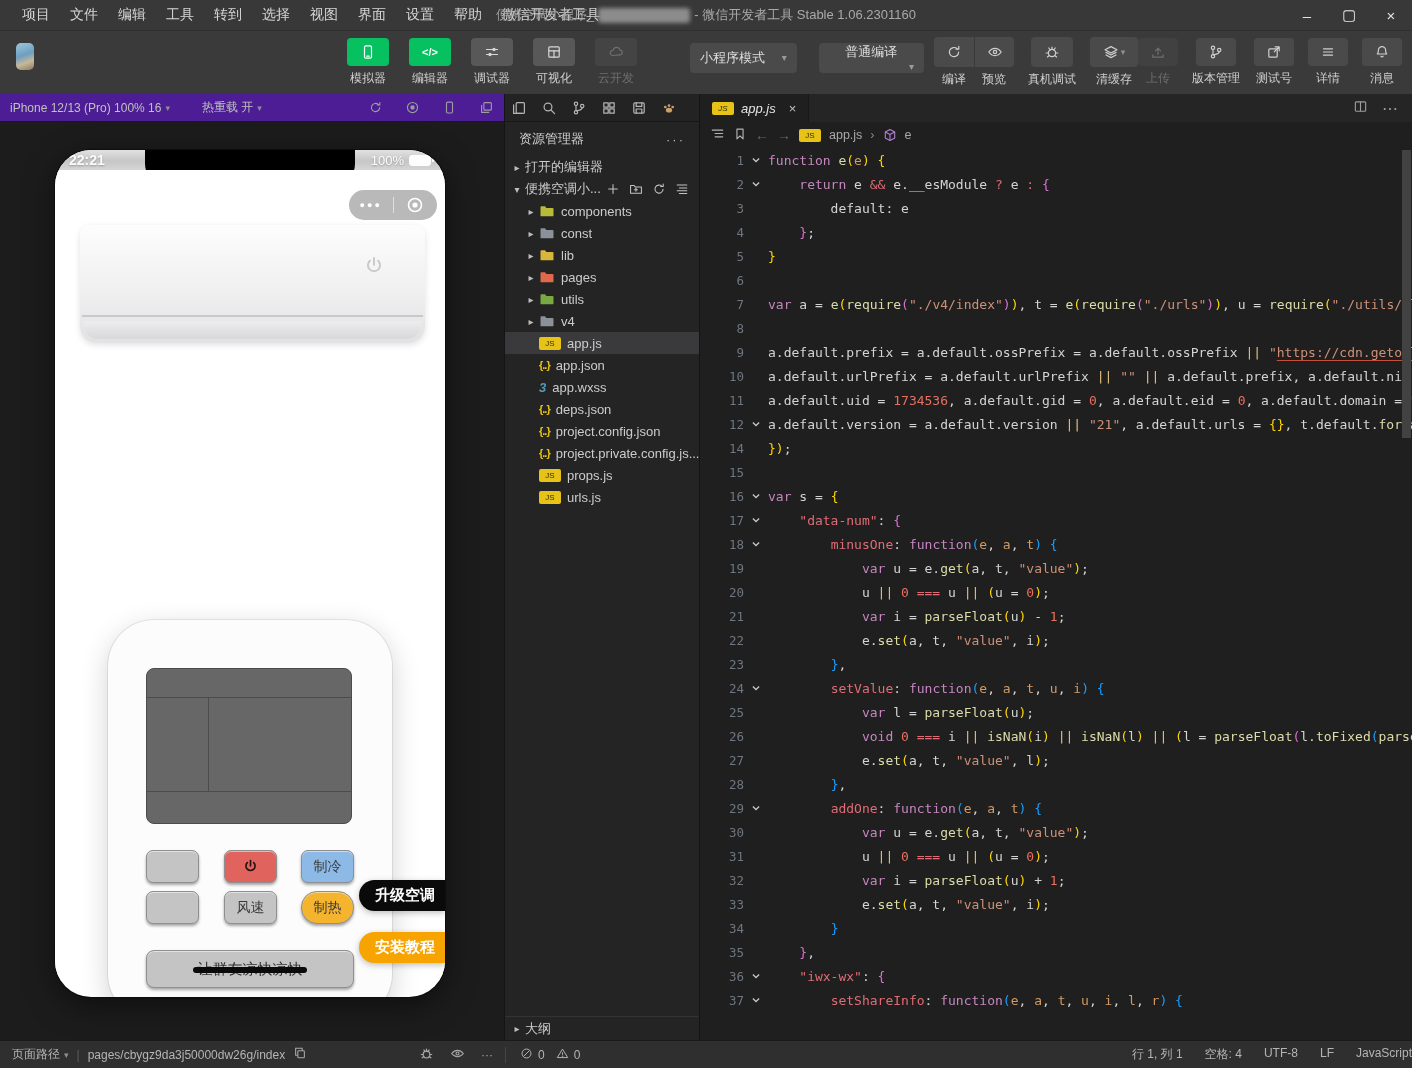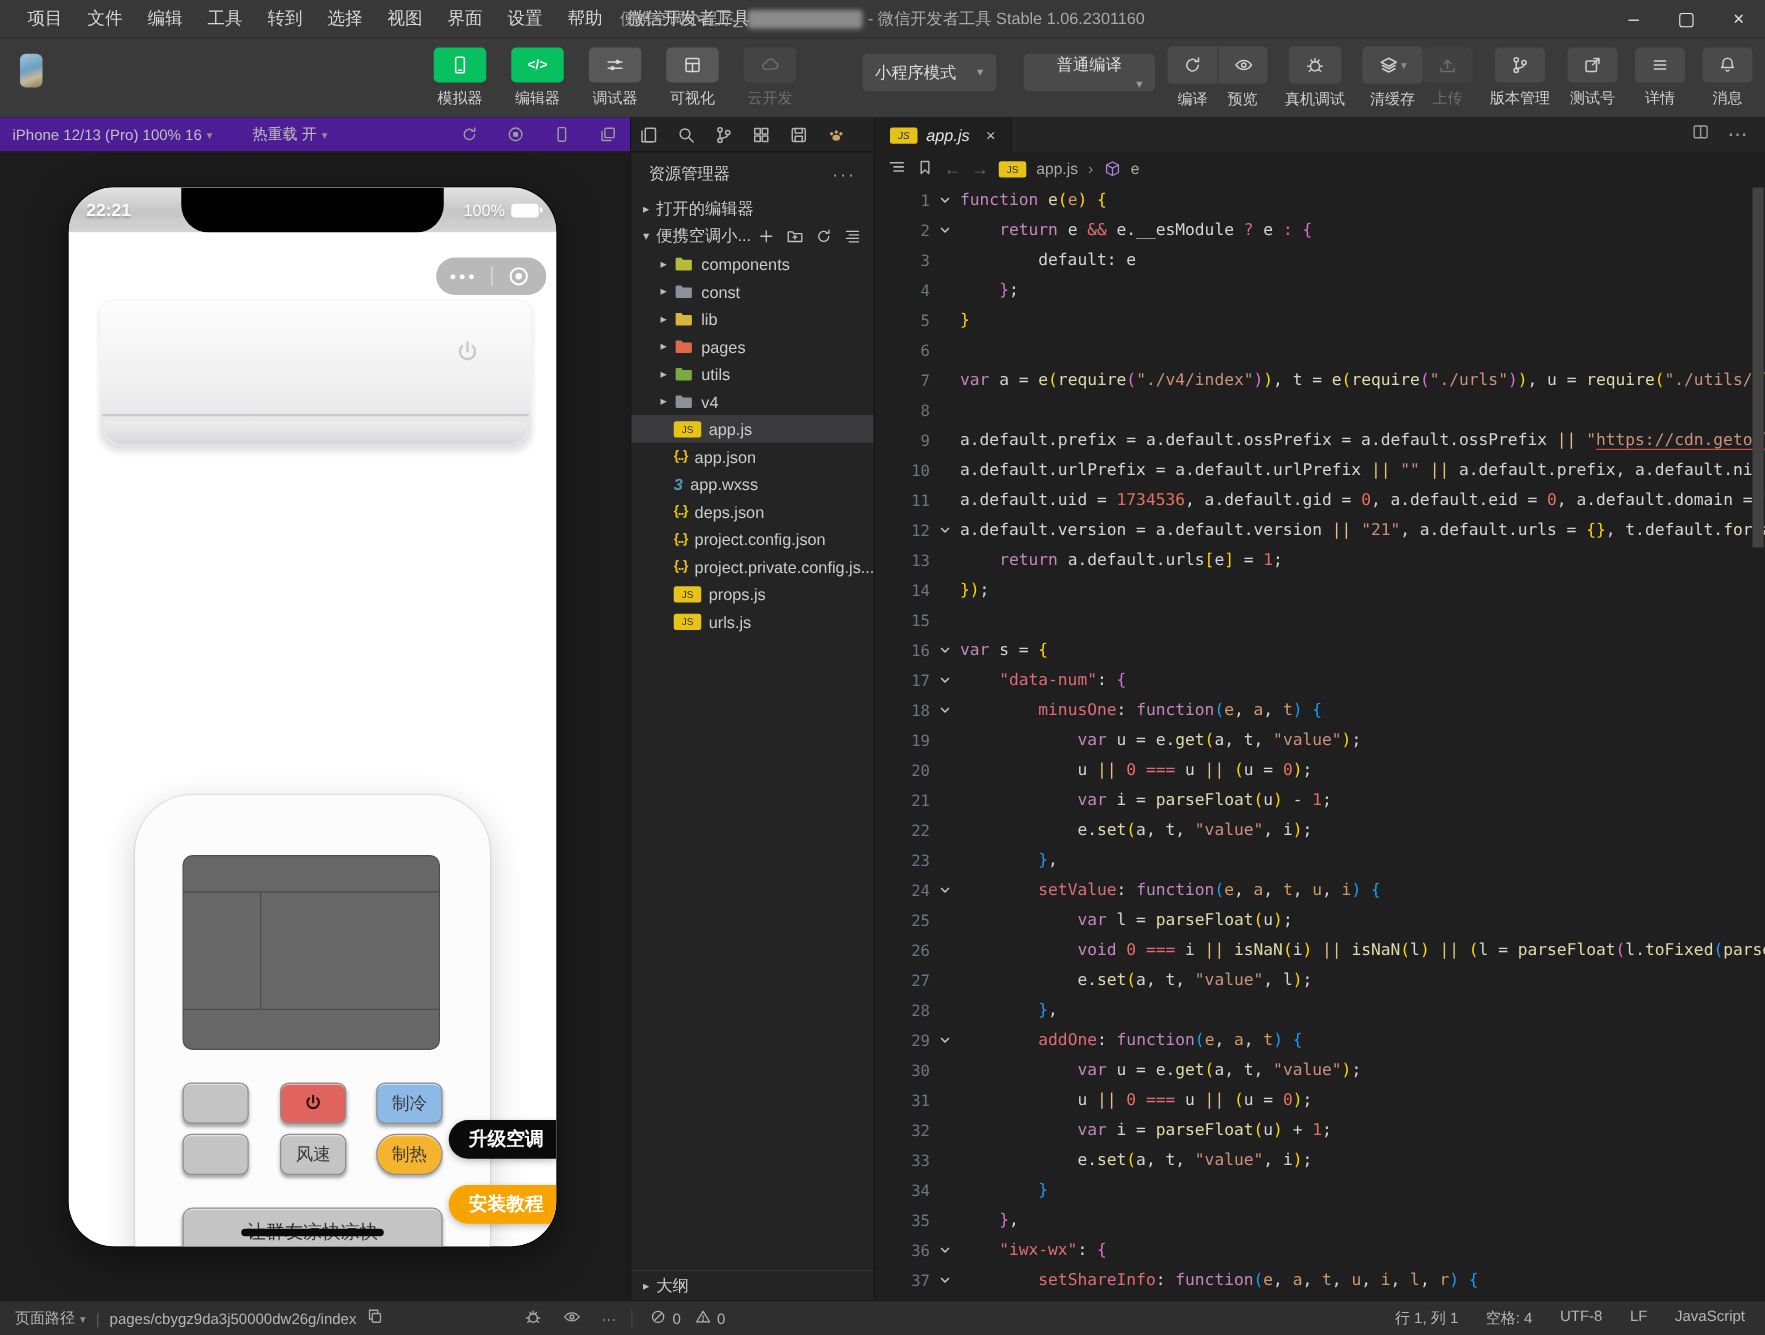--- a/index.html
+++ b/index.html
@@ -69,21 +69,21 @@
   .simbar .caret { font-size:9px; color:#8f8f8f; }
   .simbar .dev { display:flex; align-items:center; gap:4px; }
   .simbar .hot { display:flex; align-items:center; gap:4px; margin-left:26px; }
   .simbar .spacer { flex:1; }
   .simbar .ico-btn { color:#9d9d9d; margin-left:22px; display:flex; }
 
   
   .canvas { flex:1; background:#1c1c1c; position:relative; overflow:hidden; }
   .phone { position:absolute; left:55px; top:28px; width:390px; height:847px; background:#fff;
     border-radius:36px; overflow:hidden; box-shadow:0 0 0 1px #0d0d0d, 0 8px 30px rgba(0,0,0,.5); }
-  .pstatus { height:36px; background:linear-gradient(180deg,#e2e2e2 0%,#c6c6c6 55%,#d5d5d5 100%);
+  .pstatus { height:20px; background:linear-gradient(180deg,#e2e2e2 0%,#c6c6c6 55%,#d5d5d5 100%);
     position:relative; display:flex; align-items:center; justify-content:space-between; padding:0 14px; }
   .ptime { color:#fafafa; font-size:14px; font-weight:bold; text-shadow:0 1px 2px rgba(0,0,0,.25); }
   .pbat { display:flex; align-items:center; gap:5px; color:#fdfdfd; font-size:13px;
     text-shadow:0 1px 2px rgba(0,0,0,.25); }
   .bat-shell { width:22px; height:11px; border:1.5px solid #fdfdfd; border-radius:3px; position:relative;
     background:#fdfdfd; }
   .bat-shell:after { content:""; position:absolute; right:-4px; top:2.5px; width:2px; height:4px;
     background:#fdfdfd; border-radius:0 1px 1px 0; }
   .notch { position:absolute; left:50%; transform:translateX(-50%); top:0; width:210px; height:36px;
     background:#000; border-radius:0 0 22px 22px; }
@@ -174,21 +174,21 @@
     border-radius:0; }
 
   
   .statusbar { height:28px; background:#2f2f2f; border-top:1px solid #1a1a1a; display:flex;
     align-items:center; color:#b5b5b5; font-size:12px; flex:0 0 28px; }
   .sb-left { width:505px; display:flex; align-items:center; padding:0 12px; gap:8px; flex:0 0 505px; }
   .sb-left .vbar { color:#5d5d5d; }
   .sb-left .right-icons { margin-left:auto; display:flex; gap:16px; align-items:center; color:#a8a8a8; }
   .sb-mid { width:195px; flex:0 0 195px; border-left:1px solid #454545; display:flex; align-items:center;
     gap:5px; padding-left:14px; }
-  .sb-right { flex:1; display:flex; justify-content:flex-end; gap:22px; padding-right:16px; }
+  .sb-right { flex:1; display:flex; justify-content:flex-end; gap:22px; }
   .ico { display:block; }
   .caret-sm { font-size:9px; color:#8f8f8f; }
 </style>
 </head>
 <body>
 
 <div class="app">
 
   <div class="titlebar">
     <div class="menubar">
@@ -716,21 +716,20 @@
           <div class="code-line"><span class="ln">5</span><span class="fold"></span><span class="ctext"><span class="tk-y">}</span></span></div>
           <div class="code-line"><span class="ln">6</span><span class="fold"></span><span class="ctext"></span></div>
           <div class="code-line"><span class="ln">7</span><span class="fold"></span><span class="ctext"><span class="tk-k">var</span><span class="tk-d"> a = </span><span class="tk-f">e</span><span class="tk-y">(</span><span class="tk-f">require</span><span class="tk-pu">(</span><span class="tk-s">"./v4/index"</span><span class="tk-pu">)</span><span class="tk-y">)</span><span class="tk-d">, t = </span><span class="tk-f">e</span><span class="tk-y">(</span><span class="tk-f">require</span><span class="tk-pu">(</span><span class="tk-s">"./urls"</span><span class="tk-pu">)</span><span class="tk-y">)</span><span class="tk-d">, u = </span><span class="tk-f">require</span><span class="tk-y">(</span><span class="tk-s">"./utils/klona"</span></span></div>
           <div class="code-line"><span class="ln">8</span><span class="fold"></span><span class="ctext"></span></div>
           <div class="code-line"><span class="ln">9</span><span class="fold"></span><span class="ctext"><span class="tk-d">a.default.prefix = a.default.ossPrefix = a.default.ossPrefix </span><span class="tk-o">||</span><span class="tk-d"> </span><span class="tk-s">"</span><span class="tk-u">https://cdn.getool.cn/service/fi</span></span></div>
           <div class="code-line"><span class="ln">10</span><span class="fold"></span><span class="ctext"><span class="tk-d">a.default.urlPrefix = a.default.urlPrefix </span><span class="tk-o">||</span><span class="tk-d"> </span><span class="tk-s">""</span><span class="tk-d"> </span><span class="tk-o">||</span><span class="tk-d"> a.default.prefix, a.default.nid = </span></span></div>
           <div class="code-line"><span class="ln">11</span><span class="fold"></span><span class="ctext"><span class="tk-d">a.default.uid = </span><span class="tk-n">1734536</span><span class="tk-d">, a.default.gid = </span><span class="tk-n">0</span><span class="tk-d">, a.default.eid = </span><span class="tk-n">0</span><span class="tk-d">, a.default.domain = </span><span class="tk-s">"v4rel.h5sys.cn</span></span></div>
           <div class="code-line"><span class="ln">12</span><span class="fold"><svg width="10" height="10" viewBox="0 0 16 16" fill="none" stroke="currentColor" stroke-width="2">
                 <polyline points="3,5.5 8,10.5 13,5.5"></polyline>
               </svg></span><span class="ctext"><span class="tk-d">a.default.version = a.default.version </span><span class="tk-o">||</span><span class="tk-d"> </span><span class="tk-s">"21"</span><span class="tk-d">, a.default.urls = </span><span class="tk-y">{}</span><span class="tk-d">, t.default.</span><span class="tk-f">forEach</span></span></div>
-          <div class="code-line"><span class="ln">13</span><span class="fold"></span><span class="ctext"><span class="tk-d">    </span><span class="tk-k">return</span><span class="tk-d"> a.default.urls</span><span class="tk-y">[</span><span class="tk-d">e</span><span class="tk-y">]</span><span class="tk-d"> = </span><span class="tk-n">1</span><span class="tk-d">;</span></span></div>
           <div class="code-line"><span class="ln">14</span><span class="fold"></span><span class="ctext"><span class="tk-y">})</span><span class="tk-d">;</span></span></div>
           <div class="code-line"><span class="ln">15</span><span class="fold"></span><span class="ctext"></span></div>
           <div class="code-line"><span class="ln">16</span><span class="fold"><svg width="10" height="10" viewBox="0 0 16 16" fill="none" stroke="currentColor" stroke-width="2">
                 <polyline points="3,5.5 8,10.5 13,5.5"></polyline>
               </svg></span><span class="ctext"><span class="tk-k">var</span><span class="tk-d"> s = </span><span class="tk-y">{</span></span></div>
           <div class="code-line"><span class="ln">17</span><span class="fold"><svg width="10" height="10" viewBox="0 0 16 16" fill="none" stroke="currentColor" stroke-width="2">
                 <polyline points="3,5.5 8,10.5 13,5.5"></polyline>
               </svg></span><span class="ctext"><span class="tk-d">    </span><span class="tk-r">"data-num"</span><span class="tk-d">: </span><span class="tk-pu">{</span></span></div>
           <div class="code-line"><span class="ln">18</span><span class="fold"><svg width="10" height="10" viewBox="0 0 16 16" fill="none" stroke="currentColor" stroke-width="2">
                 <polyline points="3,5.5 8,10.5 13,5.5"></polyline>

